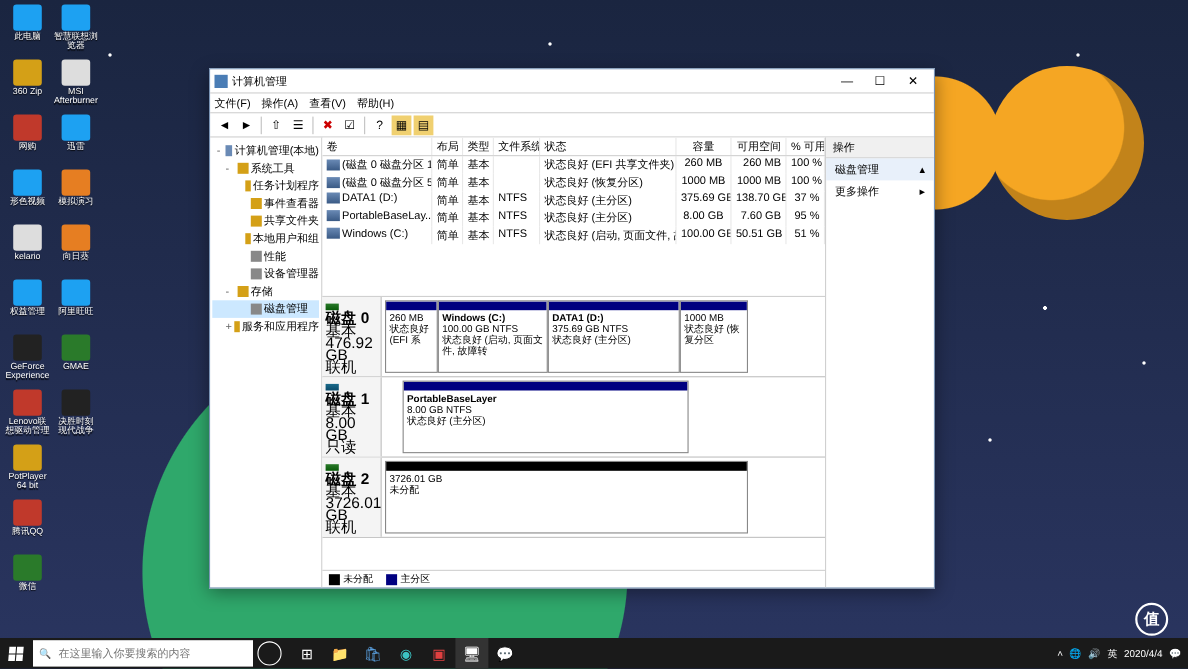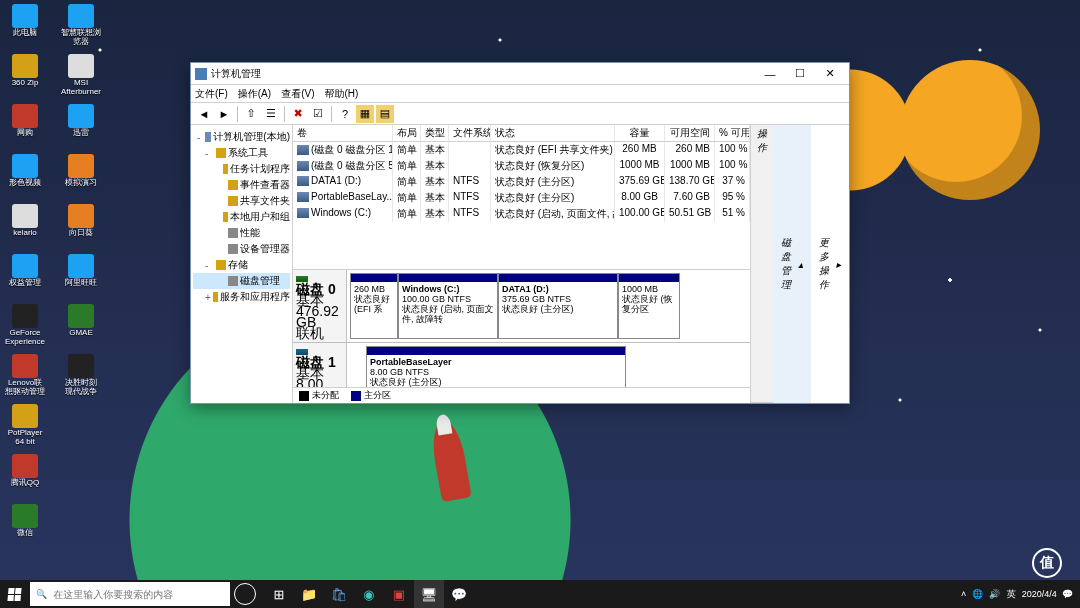--- a/index.html
+++ b/index.html
@@ -14,21 +14,21 @@
   radial-gradient(circle at 900px 400px, #fff 1px, transparent 2px),
   radial-gradient(circle at 950px 280px, #fff 1.5px, transparent 2px),
   radial-gradient(circle at 980px 50px, #fff 1px, transparent 2px),
   radial-gradient(circle at 1040px 330px, #fff 1px, transparent 2px);
 }
 .rocket { position:absolute; left:435px; top:420px; width:30px; height:80px; background:#c0392b; border-radius:50% 50% 5px 5px; transform:rotate(-10deg); }
 .rocket::after{content:"";position:absolute;left:8px;top:-6px;width:14px;height:20px;background:#eaeaea;border-radius:50% 50% 0 0;}
 .moon{position:absolute;right:40px;top:60px;width:140px;height:140px;border-radius:50%;background:radial-gradient(circle at 40% 40%, #f5a623 55%, #c2831a 56%);}
 
 
-.desktop-icons { position: absolute; top: 4px; left: 4px; display: grid; grid-template-columns: repeat(2, 42px); grid-auto-rows: 50px; gap: 0 14px; }
+.desktop-icons { position: absolute; top: 4px; left: 4px; display: grid; grid-template-columns: repeat(2, 42px); grid-auto-rows: 50px; gap: 0 2px; }
 .dicon { width:42px; text-align:center; color:#fff; font-size:8px; line-height:9px; text-shadow:0 1px 1px #000; cursor:pointer; }
 .dicon .pic { width:26px; height:24px; margin:0 auto 0; background:#3b78c4; border-radius:3px; }
 .dicon .pic.y{background:#d4a017;} .dicon .pic.g{background:#2a7a2a;} .dicon .pic.r{background:#c0392b;} .dicon .pic.o{background:#e67e22;} .dicon .pic.c{background:#1da1f2;} .dicon .pic.w{background:#ddd;} .dicon .pic.k{background:#222;}
 
 
 .watermark{position:absolute;right:18px;bottom:30px;color:#fff;font-size:22px;font-weight:bold;display:flex;align-items:center;gap:6px;}
 .watermark .circ{width:30px;height:30px;border:2px solid #fff;border-radius:50%;display:flex;align-items:center;justify-content:center;font-size:14px;}
 
 
 .taskbar { position: absolute; bottom: 0; left: 0; right: 0; height: 28px; background: #1a1a1a; display: flex; align-items: center; color: #fff; font-size: 9px; }
@@ -36,21 +36,21 @@
 .win-logo { display:grid; grid-template-columns:6px 6px; grid-template-rows:6px 6px; gap:1px; transform:skewX(-5deg); }
 .win-logo span{background:#fff;}
 .search-box { display:flex; align-items:center; background:#fff; color:#666; height:24px; width:200px; margin-left:2px; padding:0 6px; gap:6px; }
 .cortana{width:22px;height:22px;border:1.5px solid #fff;border-radius:50%;margin:0 4px;}
 .tb-icons{display:flex;gap:0;margin-left:4px;}
 .tb-icon{width:30px;height:28px;display:flex;align-items:center;justify-content:center;cursor:pointer;font-size:13px;}
 .tray{margin-left:auto;display:flex;align-items:center;gap:6px;padding:0 6px;font-size:9px;}
 .tray span{cursor:pointer;}
 
 
-.window { position: absolute; left: 190px; top: 62px; width: 660px; height: 342px; background:#fff; border:1px solid #7a94b5; box-shadow:0 4px 16px rgba(0,0,0,0.4); display:flex; flex-direction:column; font-size:10px; color:#000;}
+.window { position: absolute; left: 190px; top: 62px; width: 660px; height: 473px; background:#fff; border:1px solid #7a94b5; box-shadow:0 4px 16px rgba(0,0,0,0.4); display:flex; flex-direction:column; font-size:10px; color:#000;}
 .titlebar{height:22px;display:flex;align-items:center;padding:0 4px;border-bottom:1px solid #d0d0d0;}
 .titlebar .ticon{width:12px;height:12px;background:#4a7db5;margin-right:4px;}
 .win-ctrl{margin-left:auto;display:flex;}
 .win-ctrl div{width:30px;height:20px;display:flex;align-items:center;justify-content:center;cursor:pointer;font-size:11px;}
 .menubar{height:18px;display:flex;align-items:center;padding:0 4px;gap:10px;border-bottom:1px solid #d0d0d0;font-size:10px;}
 .menubar span{cursor:pointer;}
 .toolbar{height:22px;display:flex;align-items:center;padding:0 4px;gap:2px;border-bottom:1px solid #d0d0d0;}
 .tbtn{width:18px;height:18px;border:1px solid transparent;display:flex;align-items:center;justify-content:center;cursor:pointer;font-size:11px;}
 .tsep{width:1px;height:16px;background:#c0c0c0;margin:0 2px;}
 
@@ -80,21 +80,21 @@
 .ind.on{background:linear-gradient(#2a7a2a,#0a5a0a);} .ind.ro{background:linear-gradient(#1a6a8a,#0a4a6a);}
 .parts{flex:1;display:flex;padding:3px;gap:0;}
 .part{border:1px solid #888;padding:2px 3px;font-size:9px;line-height:10px;overflow:hidden;position:relative;}
 .part .stripe{height:8px;margin:-2px -3px 2px -3px;}
 .stripe.pri{background:#000080;} .stripe.un{background:#000;}
 .part b{display:block;white-space:nowrap;}
 
 .disk-legend{height:16px;border-top:1px solid #d0d0d0;display:flex;align-items:center;padding:0 6px;gap:12px;font-size:9px;}
 .lg-box{width:10px;height:10px;display:inline-block;margin-right:3px;vertical-align:middle;}
 
-.actions{width:98px;display:flex;flex-direction:row;font-style:italic;}
+.actions{width:98px;display:flex;flex-direction:column;}
 .act-hd{background:#f0f0f0;padding:2px 6px;border-bottom:1px solid #d0d0d0;font-weight:normal;}
 .act-item{padding:3px 8px;cursor:pointer;display:flex;justify-content:space-between;align-items:center;}
 .act-item.hdr{background:#e8f0fa;}
 </style>
 </head>
 <body>
 
 <div class="wallpaper">
   <div class="moon"></div>
   <div class="rocket"></div>

